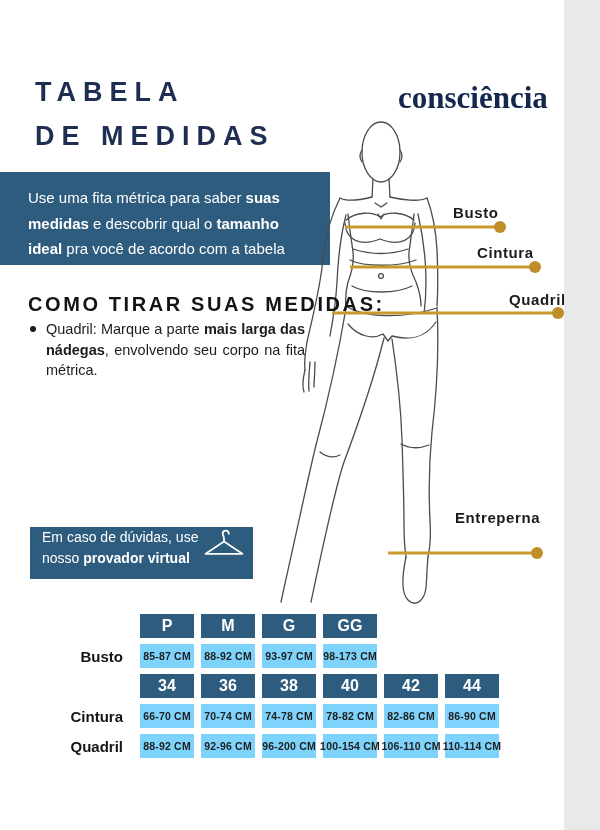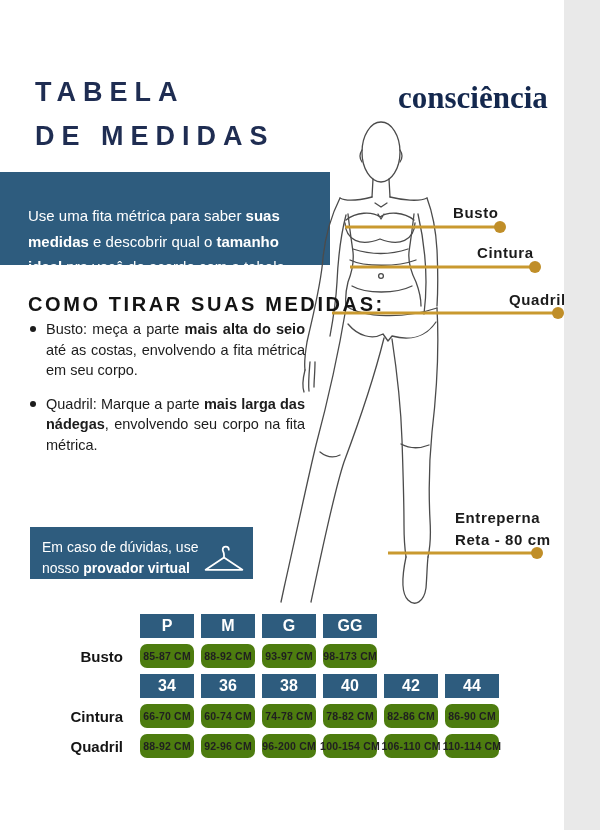--- a/index.html
+++ b/index.html
@@ -7,56 +7,56 @@
         font-family:"Liberation Sans",sans-serif;color:#1c1c1c;}
 
   
   .title{position:absolute;left:35px;top:70px;font-size:27px;line-height:44px;
          font-weight:700;letter-spacing:7px;color:#1f2d52;}
   .brand{position:absolute;left:398px;top:80px;font-family:"Liberation Serif",serif;
          font-size:31px;font-weight:700;color:#14284e;letter-spacing:0px;}
 
   
   .intro-box{position:absolute;left:0;top:172px;width:330px;height:93px;background:#2e5c7e;
-             box-sizing:border-box;padding:31px 0 0 28px;}
+             box-sizing:border-box;padding:13px 0 0 28px;}
   .intro-box .txt{width:282px;color:#ffffff;font-size:15px;line-height:25.5px;}
 
   
   .howto-heading{position:absolute;left:28px;top:293px;font-size:20px;font-weight:700;
                  letter-spacing:2.6px;color:#141414;}
   .bullets{position:absolute;left:28px;top:319px;width:277px;}
   .bullet{position:relative;padding-left:18px;margin-bottom:13px;font-size:14.5px;
           line-height:20.5px;text-align:justify;color:#1c1c1c;}
   .bullet .mark{position:absolute;left:2px;top:7px;width:6px;height:6px;border-radius:50%;
           background:#1c1c1c;}
   .seg-b{font-weight:700;}
 
   
   .help-box{position:absolute;left:30px;top:527px;width:223px;height:52px;background:#2e5c7e;
-            box-sizing:border-box;display:flex;align-items:flex-end;padding:0 8px 0 12px;}
+            box-sizing:border-box;display:flex;align-items:flex-start;padding:0 8px 0 12px;}
   .help-box .txt{color:#ffffff;font-size:14px;line-height:21px;flex:1;}
   .help-box svg{flex:0 0 auto;}
 
   
   .figure-svg{position:absolute;left:280px;top:110px;}
   .measure-svg{position:absolute;left:0;top:0;pointer-events:none;}
   .mlabel{position:absolute;font-size:15px;font-weight:700;color:#1b1b1b;letter-spacing:0.6px;}
   .lbl-bust{left:453px;top:204px;}
   .lbl-waist{left:477px;top:244px;}
   .lbl-hip{left:509px;top:291px;}
   .lbl-inseam{left:455px;top:507px;line-height:22px;}
 
   
   .size-table{position:absolute;left:58px;top:614px;display:grid;
               grid-template-columns:75px repeat(6,54px);grid-auto-rows:24px;
               column-gap:7px;row-gap:6px;}
   .th{background:#2e5c7e;color:#ffffff;font-weight:700;font-size:16px;
       display:flex;align-items:center;justify-content:center;}
-  .td{background:#4d7c0f;color:#202020;font-weight:600;font-size:10.5px;letter-spacing:0.2px;
-      display:flex;align-items:center;justify-content:center;white-space:nowrap;border-radius:7px;}
+  .td{background:#7dd3fc;color:#202020;font-weight:600;font-size:10.5px;letter-spacing:0.2px;
+      display:flex;align-items:center;justify-content:center;white-space:nowrap;}
   .rowlabel{display:flex;align-items:center;justify-content:flex-end;padding-right:10px;
       font-weight:700;font-size:15px;color:#141414;}
   .empty{background:transparent;}
 </style>
 </head>
 <body>
 
 <div class="page">
 
   <div class="title">
@@ -114,29 +114,24 @@
       <circle cx="558" cy="313" r="6"></circle>
       <circle cx="537" cy="553" r="6"></circle>
     </g>
   </svg>
 
   <div class="mlabel lbl-bust">Busto</div>
   <div class="mlabel lbl-waist">Cintura</div>
   <div class="mlabel lbl-hip">Quadril</div>
   <div class="mlabel lbl-inseam">
     <div>Entreperna</div>
-    <div>Reta - 80 cm</div>
   </div>
 
   <div class="howto-heading">COMO TIRAR SUAS MEDIDAS:</div>
   <div class="bullets">
-    <div class="bullet">
-      <span class="mark"></span>
-      <span><span>Busto: meça a parte </span><span class="seg-b">mais alta do seio</span><span> até as costas, envolvendo a fita métrica em seu corpo.</span></span>
-    </div>
     <div class="bullet">
       <span class="mark"></span>
       <span><span>Quadril: Marque a parte </span><span class="seg-b">mais larga das nádegas</span><span>, envolvendo seu corpo na fita métrica.</span></span>
     </div>
   </div>
 
   <div class="help-box">
     <div class="txt"><span>Em caso de dúvidas, use nosso </span><span class="seg-b">provador virtual</span></div>
     <svg width="42" height="36" viewBox="0 0 48 40" fill="none" stroke="#ffffff" stroke-width="2" stroke-linecap="round" stroke-linejoin="round">
       <path d="M24,16 v-3 c0,-3 -1.5,-4 -1.5,-6 a3.5,3.5 0 1 1 7,0"></path>
@@ -165,21 +160,21 @@
     <div class="empty"></div>
     <div class="th">34</div>
     <div class="th">36</div>
     <div class="th">38</div>
     <div class="th">40</div>
     <div class="th">42</div>
     <div class="th">44</div>
 
     <div class="rowlabel">Cintura</div>
     <div class="td">66-70 CM</div>
-    <div class="td">60-74 CM</div>
+    <div class="td">70-74 CM</div>
     <div class="td">74-78 CM</div>
     <div class="td">78-82 CM</div>
     <div class="td">82-86 CM</div>
     <div class="td">86-90 CM</div>
 
     <div class="rowlabel">Quadril</div>
     <div class="td">88-92 CM</div>
     <div class="td">92-96 CM</div>
     <div class="td">96-200 CM</div>
     <div class="td">100-154 CM</div>

